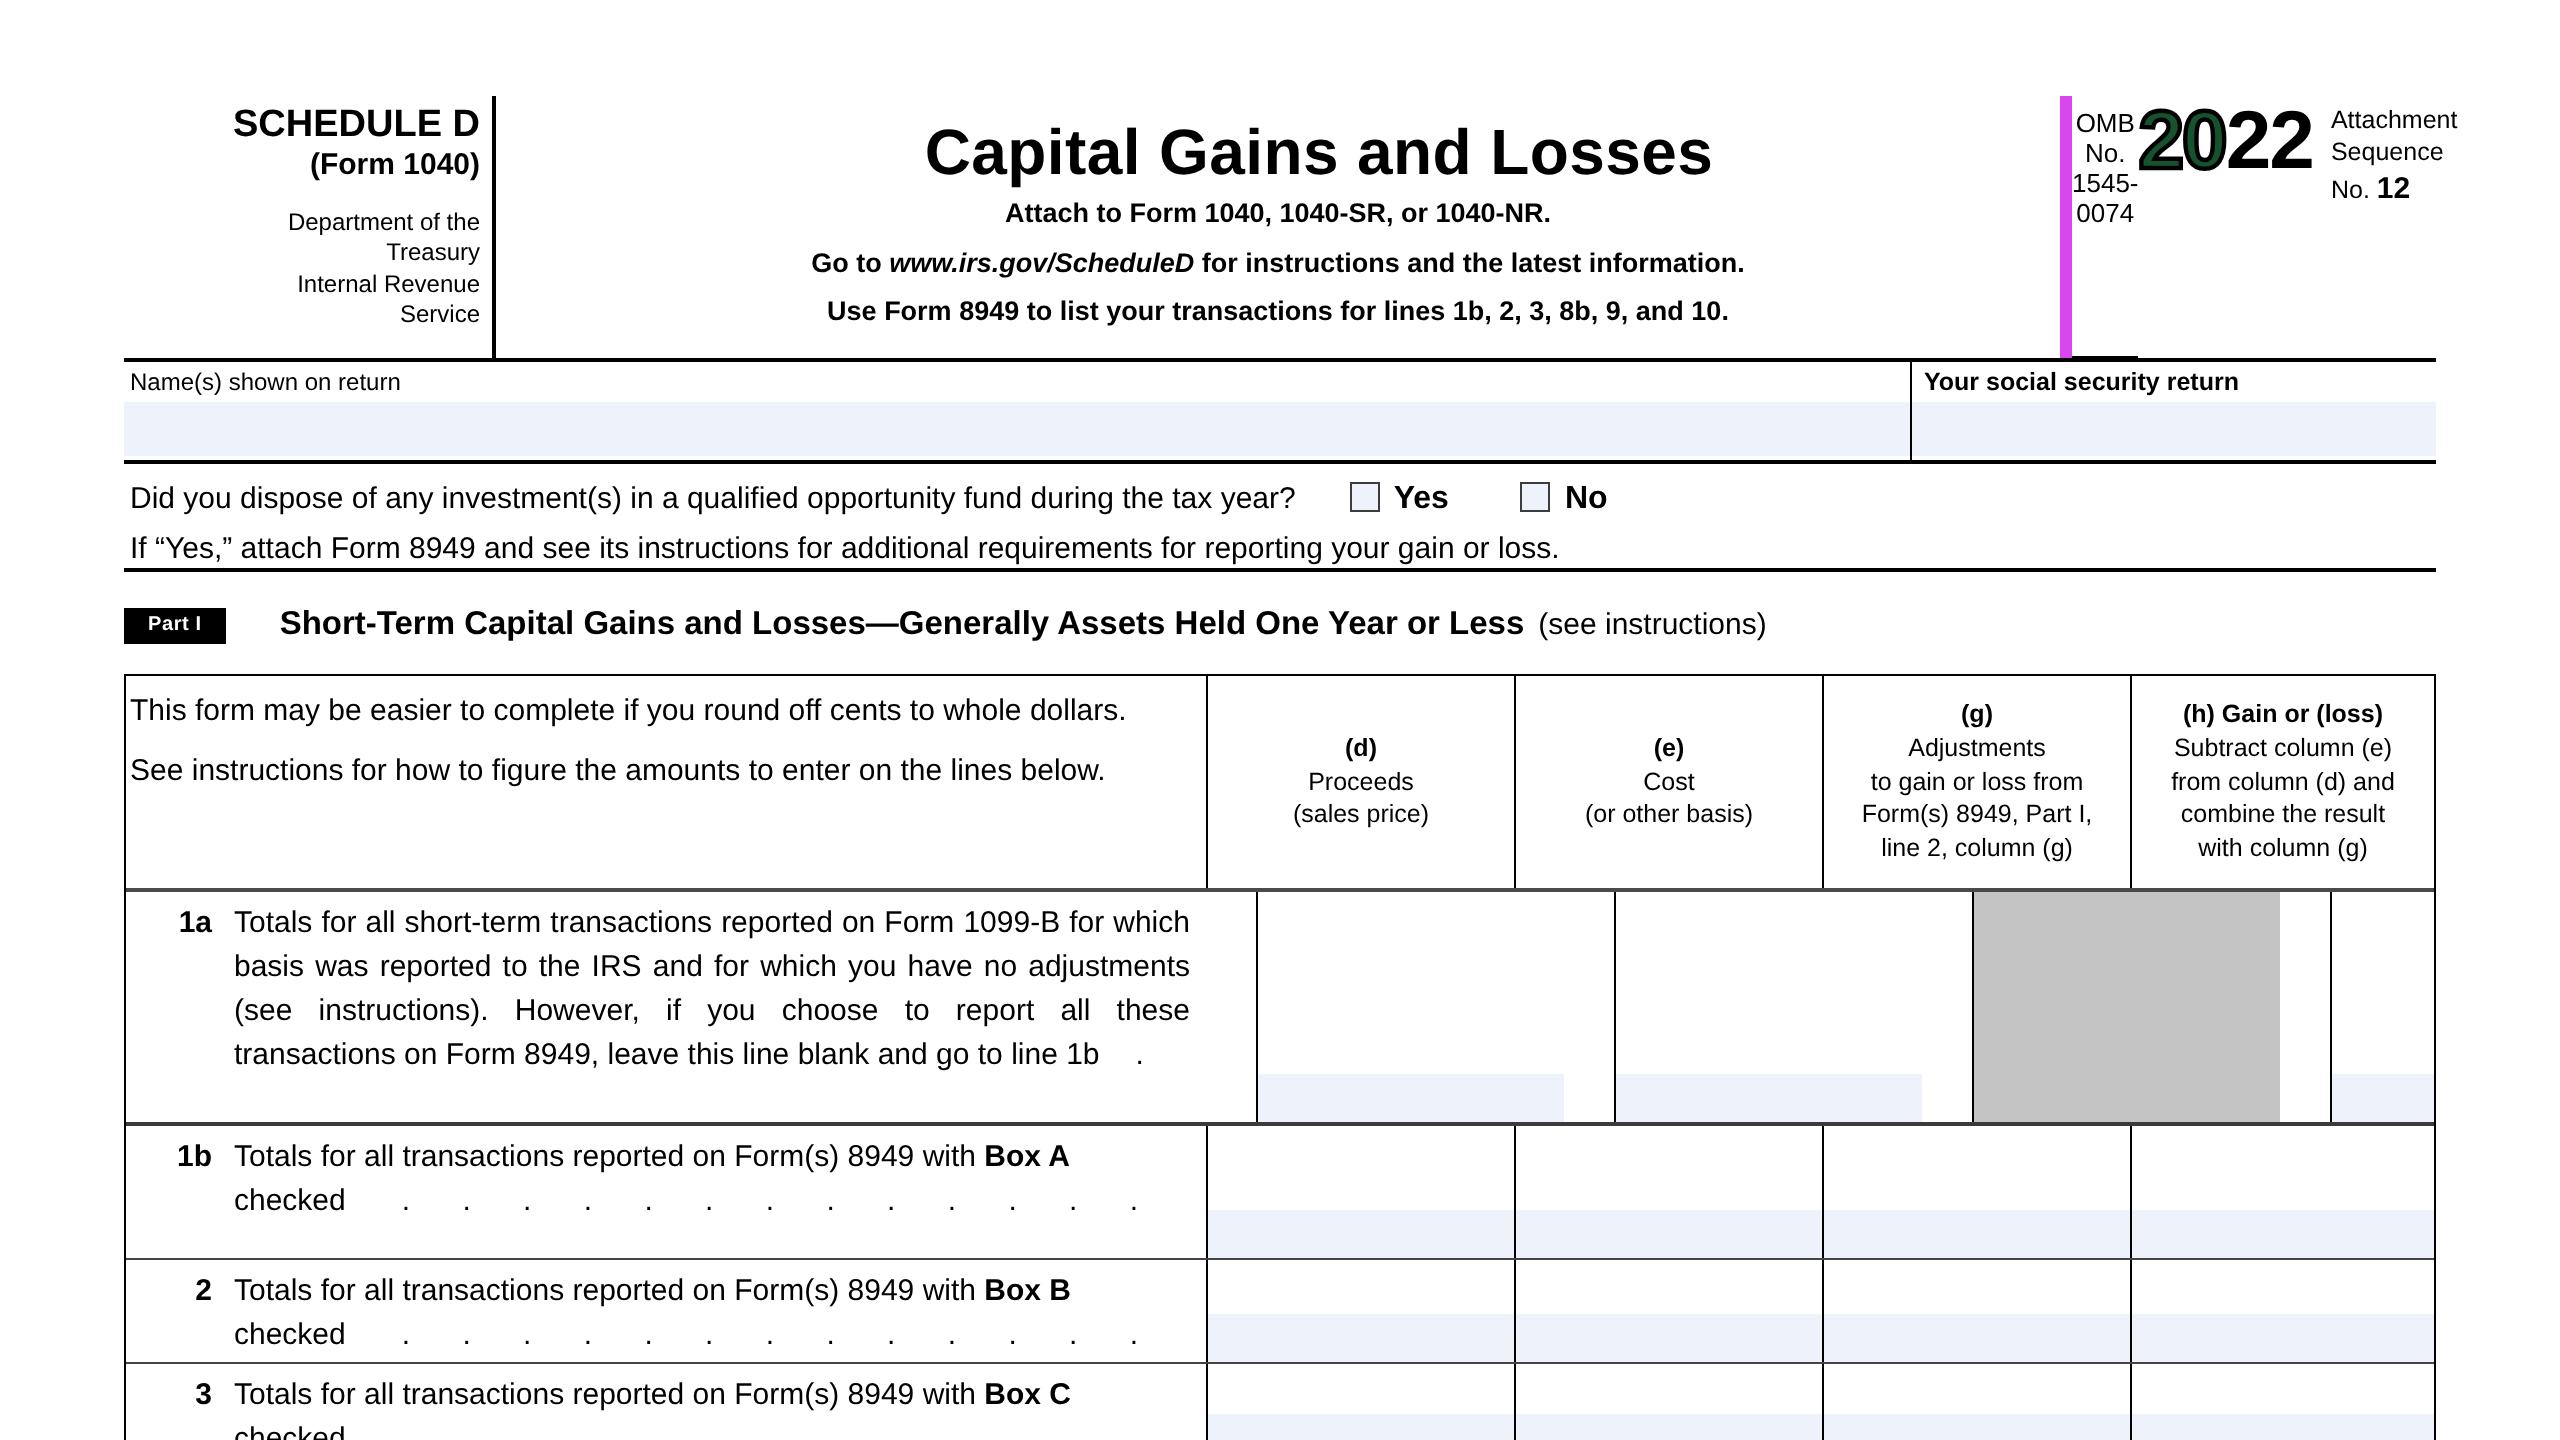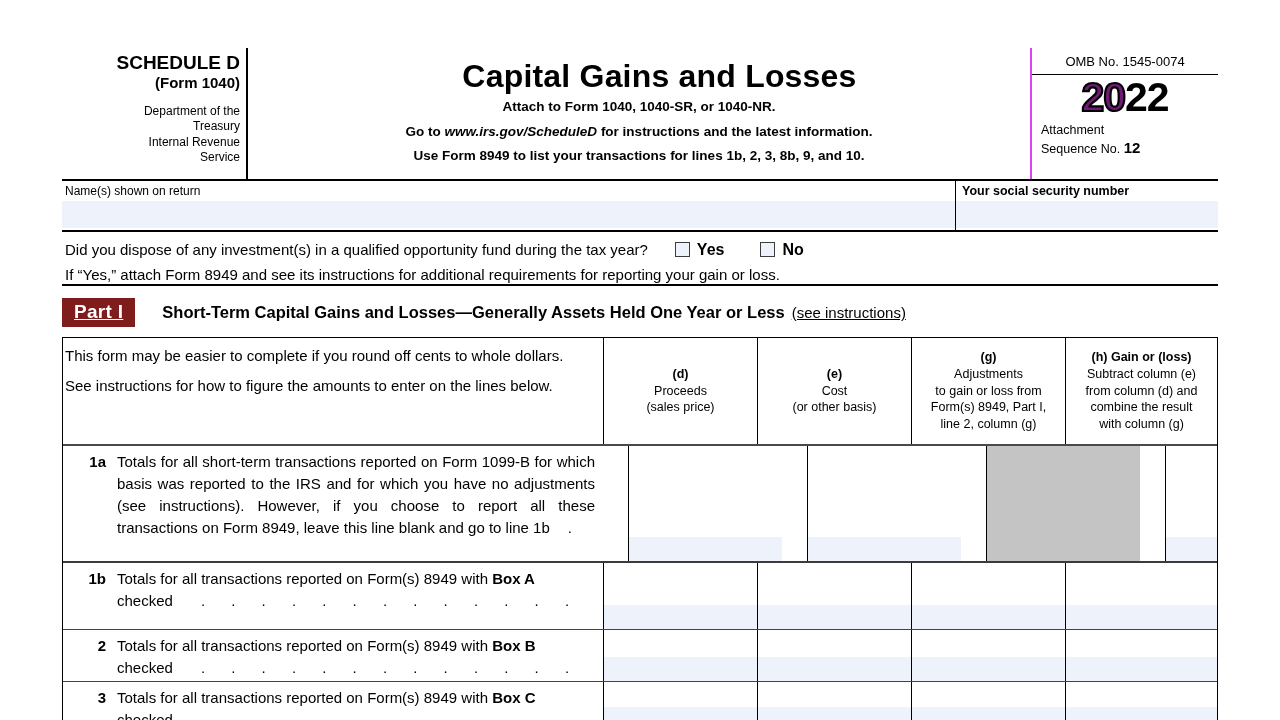--- a/index.html
+++ b/index.html
@@ -11,25 +11,25 @@
   .form-header { display:flex; height:133px; border-bottom:2.5px solid #000; }
   .hdr-left { width:186px; border-right:2px solid #000; display:flex; flex-direction:column;
               justify-content:space-between; padding:4px 6px 13px 2px;text-align:right; }
   .schedule-name { font-size:19px; font-weight:bold; line-height:1.15; }
   .form-number { font-size:15px; font-weight:bold; }
   .dept { font-size:12px; line-height:1.3;margin-left:44px; }
   .hdr-center { flex:1; text-align:center; padding-top:10px; }
   .form-title { font-size:32px; font-weight:bold; letter-spacing:.2px;padding-left:41px; }
   .hdr-sub { font-size:13.5px; font-weight:bold; line-height:1.82; }
   .hdr-sub:first-of-type { margin-top:12px; }
-  .hdr-right { width:188px; border-left:2px solid #d946ef; display:flex; flex-direction:column; }
+  .hdr-right { width:188px; border-left:6px solid #d946ef; display:flex; flex-direction:row; }
   .omb { font-size:13px; text-align:center; padding:6px 0 5px; border-bottom:1.5px solid #000; }
   .tax-year { text-align:center; font-weight:900; font-size:41px; line-height:1.0; margin-top:2px;
               letter-spacing:-1px; }
-  .year-outline { color:#701a75; -webkit-text-stroke:2.2px #000; }
+  .year-outline { color:#14532d; -webkit-text-stroke:2.2px #000; }
   .year-solid { color:#000;margin-top:28px; }
   .attachment { font-size:12.5px; line-height:1.3; padding-left:9px; margin-top:4px; }
   .seq-num { font-size:15px; font-weight:bold; }
 
   
   .identity-row { display:flex; height:51px; border-bottom:2.5px solid #000; position:relative; }
   .name-box { flex:1; position:relative; }
   .ssn-box { width:263px; border-left:1.5px solid #000; position:relative; }
   .field-label { font-size:12px; padding:3px 0 0 3px; }
   .field-label.bold { font-size:12.5px; font-weight:bold; padding-left:6px; }
@@ -39,24 +39,24 @@
   .question { height:54px; border-bottom:2.5px solid #000; padding-top:5px; font-size:15px;
               line-height:1.63; padding-left:3px; }
   .checkbox { display:inline-block; width:15px; height:15px; background:#eef2fb;
               border:1.5px solid #3c3c3c; vertical-align:-2px; }
   .cb-yes { margin-left:27px; margin-right:7px; }
   .cb-no  { margin-left:36px; margin-right:7px; }
   .yn { font-weight:bold; font-size:16px; }
 
   
   .part-header { height:51px; display:flex; align-items:center; padding-top:2px; }
-  .part-badge { background:#7f1d1d; color:#fff; font-weight:bold; font-size:19px;
-                padding:3px 12px 4px; letter-spacing:.3px;text-decoration:underline; }
+  .part-badge { background:#000000; color:#fff; font-weight:bold; font-size:10px;
+                padding:3px 12px 4px; letter-spacing:.3px; }
   .part-title { font-weight:bold; font-size:16.5px; margin-left:27px; }
-  .part-sub { font-size:15px; margin-left:7px;text-decoration:underline; }
+  .part-sub { font-size:15px; margin-left:7px; }
 
   
   .tbl { border:1.5px solid #000; border-bottom:none; }
   .trow { display:grid; grid-template-columns:540px 154px 154px 154px auto; }
   .trow > div { border-left:1.5px solid #000; position:relative; }
   .trow > div:first-child { border-left:none; }
   .row-colhead { height:108px; border-bottom:2px solid #4a4a4a; }
   .row-1a { height:117px; border-bottom:2.5px solid #3b3b3b;gap:25px; }
   .row-sm { border-bottom:1.5px solid #444; }
   .row-1b { height:67px; }
@@ -111,21 +111,21 @@
       </div>
     </div>
   </div>
 
   <div class="identity-row">
     <div class="name-box">
       <div class="field-label">Name(s) shown on return</div>
       <div class="input-strip"></div>
     </div>
     <div class="ssn-box">
-      <div class="field-label bold">Your social security number</div>
+      <div class="field-label bold">Your social security return</div>
       <div class="input-strip"></div>
     </div>
   </div>
 
   <div class="question">
     <div><span>Did you dispose of any investment(s) in a qualified opportunity fund during the tax year?</span><span class="checkbox cb-yes"></span><span class="yn">Yes</span><span class="checkbox cb-no"></span><span class="yn">No</span></div>
     <div>If “Yes,” attach Form 8949 and see its instructions for additional requirements for reporting your gain or loss.</div>
   </div>
 
   <div class="part-header">

